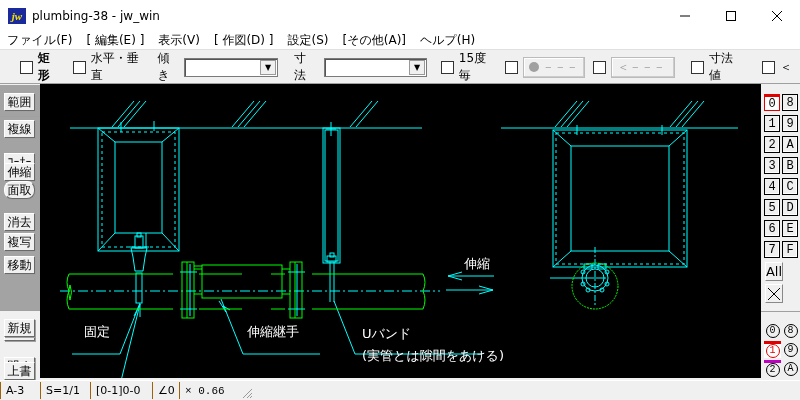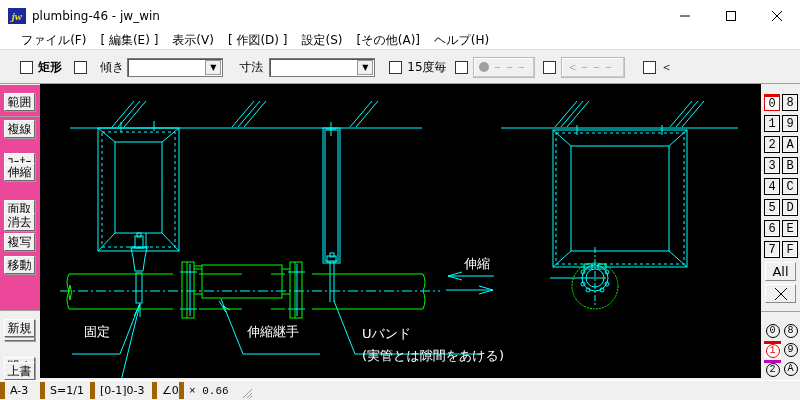--- a/index.html
+++ b/index.html
@@ -7,61 +7,61 @@
   body { position: relative; font-family: "DejaVu Sans", "Liberation Sans", sans-serif; font-size: 12px; color: #000; }
 
   .titlebar { position: absolute; left: 0; top: 0; width: 800px; height: 31px; background: #fff; display: flex; align-items: center; }
   .app-icon { width: 18px; height: 16px; margin-left: 8px; background: #1a2a9c; color: #f5e200; font-weight: bold; font-style: italic; font-size: 11px; line-height: 16px; text-align: center; font-family: "Liberation Serif", serif; }
   .title-text { margin-left: 6px; font-size: 12px; }
   .win-btns { position: absolute; right: 0; top: 0; display: flex; height: 31px; }
   .win-btn { width: 46px; height: 31px; display: flex; align-items: center; justify-content: center; }
 
   .menubar { position: absolute; left: 0; top: 31px; width: 800px; height: 19px; background: #fff; display: flex; align-items: center; border-bottom: 1px solid #e0e0e0; }
   .menu-item { padding: 0 7px 0 7px; font-size: 12px; white-space: pre; }
-  .menu-item:first-child { padding-left: 21px; }
+  .menu-item:first-child { padding-left: 7px; }
 
   .toolbar { position: absolute; left: 0; top: 51px; width: 800px; height: 33px; background: #f0f0f0; border-bottom: 1px solid #a0a0a0; display: flex; align-items: center; font-size: 12px; }
   .chk { width: 13px; height: 13px; border: 1px solid #333; background: #fff; display: inline-block; margin-right: 5px; }
   .tb-group { display: flex; align-items: center; margin-right: 8px; }
   .combo { height: 19px; border: 1px solid #7a7a7a; background: #fff; display: flex; align-items: center; justify-content: flex-end; box-shadow: inset 1px 1px 0 #555; }
   .combo-arrow { width: 16px; height: 15px; background: #f0f0f0; border: 1px solid #999; margin-right: 1px; display: flex; align-items: center; justify-content: center; font-size: 8px; }
   .disabled-btn { height: 21px; border: 1px solid #bbb; background: #f0f0f0; color: #a0a0a0; display: flex; align-items: center; padding: 0 5px; font-size: 12px; box-shadow: inset -1px -1px 0 #ccc, inset 1px 1px 0 #fff; }
   .dot { width: 10px; height: 10px; background: #a0a0a0; border-radius: 50%; display: inline-block; margin-right: 3px; }
 
-  .left-panel { position: absolute; left: 0; top: 85px; width: 40px; height: 225px; background: #ec4899; }
+  .left-panel { position: absolute; left: 0; top: 85px; width: 40px; height: 225px; background: #a3a3a3; }
   .lbtn { position: absolute; left: 4px; width: 31px; height: 18px; background: #f0f0f0; border: 1px solid #fff; border-right-color: #696969; border-bottom-color: #696969; font-size: 12px; display: flex; align-items: center; justify-content: center; box-shadow: 1px 1px 0 #a0a0a0; }
   .lbtn.disabled { color: #a8a8a8; margin-top: 40px; }
   .lsep { position: absolute; left: 0; width: 40px; height: 1px; background: #a0a0a0; }
 
   .canvas { position: absolute; left: 40px; top: 84px; width: 721px; height: 294px; background: #000; overflow: hidden; }
   .canvas svg { position: absolute; left: 0; top: 0; }
 
   .right-panel { position: absolute; left: 761px; top: 85px; width: 39px; height: 293px; background: #f0f0f0; }
   .lay { position: absolute; width: 16px; height: 17px; border: 1px solid #000; background: #f0f0f0; font-family: "Liberation Mono", monospace; font-size: 12px; display: flex; align-items: center; justify-content: center; box-shadow: inset -1px -1px 0 #fff; }
   .lay.active { border: 1px solid #e00000; border-top: 3px solid #e00000; background: #fff; }
-  .all-btn { position: absolute; left: 4px; width: 31px; height: 19px; background: #f0f0f0; border: 1px solid #fff; border-right-color: #888; border-bottom-color: #888; display: flex; align-items: center; justify-content: center; font-size: 13px; }
+  .all-btn { position: absolute; left: 4px; width: 18px; height: 19px; background: #f0f0f0; border: 1px solid #fff; border-right-color: #888; border-bottom-color: #888; display: flex; align-items: center; justify-content: center; font-size: 13px; }
   .grp { position: absolute; width: 17px; height: 17px; font-family: "Liberation Mono", monospace; font-size: 11px; display: flex; align-items: center; justify-content: center; }
   .grp span { width: 14px; height: 14px; border: 1px solid #000; border-radius: 50%; display: flex; align-items: center; justify-content: center; font-size: 10px; line-height: 1; }
   .grp.active { border-top: 3px solid #e00000; background: #fff; }
   .grp.active span { border-color: #e00000; color: #e00000; }
   .grp.magenta { border-top: 3px solid #c000c0; }
 
   .statusbar { position: absolute; left: 0; top: 380px; width: 800px; height: 20px; background: #f0f0f0; border-top: 1px solid #fff; display: flex; align-items: center; font-size: 11px; }
   .status-msg { padding-left: 5px; flex: 1; }
-  .st-cell { height: 17px; border-left: 5px solid #a16207; display: flex; align-items: center; padding: 0 5px; font-size: 11px; }
+  .st-cell { height: 17px; border-left: 1px solid #a16207; display: flex; align-items: center; padding: 0 5px; font-size: 11px; }
   .grip { width: 14px; height: 17px; position: relative; }
 
   .cad-text { fill: #ffffff; font-family: "DejaVu Sans", sans-serif; font-size: 13px; }
 </style>
 </head>
 <body>
 
 <div class="titlebar">
   <div class="app-icon">jw</div>
-  <div class="title-text">plumbing-46 - jw_win</div>
+  <div class="title-text">plumbing-38 - jw_win</div>
   <div class="win-btns">
     <div class="win-btn">
       <svg width="12" height="12">
           <line x1="1" y1="6" x2="11" y2="6" stroke="#000" stroke-width="1"></line>
         </svg>
     </div>
     <div class="win-btn">
       <svg width="12" height="12">
           <rect x="1.5" y="1.5" width="9" height="9" fill="none" stroke="#000" stroke-width="1"></rect>
         </svg>
@@ -85,20 +85,21 @@
   <div class="menu-item">ヘルプ(H)</div>
 </div>
 
 <div class="toolbar">
   <div class="tb-group" style="margin-left:20px;font-weight:bold;">
     <span class="chk"></span>
     <span>矩形</span>
   </div>
   <div class="tb-group" style="margin-left:4px;">
     <span class="chk"></span>
+    <span>水平・垂直</span>
   </div>
   <div class="tb-group">
     <span style="margin-right:3px;">傾き</span>
     <div class="combo" style="width:96px;">
       <span style="flex:1;"></span>
       <span class="combo-arrow">▼</span>
     </div>
   </div>
   <div class="tb-group" style="margin-left:8px;">
     <span style="margin-right:6px;">寸法</span>
@@ -114,34 +115,38 @@
   <div class="tb-group">
     <span class="chk"></span>
     <div class="disabled-btn" style="width:62px;">
       <span class="dot"></span>
       <span>－－－</span>
     </div>
   </div>
   <div class="tb-group">
     <span class="chk"></span>
     <div class="disabled-btn" style="width:64px;">＜－－－</div>
+  </div>
+  <div class="tb-group" style="margin-left:8px;">
+    <span class="chk"></span>
+    <span>寸法値</span>
   </div>
   <div class="tb-group" style="margin-left:10px;">
     <span class="chk"></span>
     <span>＜</span>
   </div>
 </div>
 
 <div class="left-panel">
   <div class="lbtn" style="top:8px;">範囲</div>
   <div class="lsep" style="top:31px;"></div>
   <div class="lbtn" style="top:35px;">複線</div>
   <div class="lbtn" style="top:68px;">ｺｰﾅｰ</div>
   <div class="lbtn" style="top:78px;">伸縮</div>
-  <div class="lbtn" style="top:115px;">面取</div>
+  <div class="lbtn" style="top:96px;border-radius:8px;">面取</div>
   <div class="lbtn" style="top:128px;">消去</div>
   <div class="lbtn" style="top:148px;">複写</div>
   <div class="lbtn" style="top:171px;">移動</div>
   <div class="lbtn disabled" style="top:198px;">戻る</div>
   <div class="lsep" style="top:225px;"></div>
   <div class="lbtn" style="top:234px;">新規</div>
   <div class="lbtn" style="top:272px;">開く</div>
   <div class="lbtn" style="top:277px;">上書</div>
 </div>
 
@@ -342,21 +347,21 @@
       <span>2</span>
     </div>
   <div class="grp" style="left:21px;top:275px;">
       <span>A</span>
     </div>
 </div>
 
 <div class="statusbar">
   <div class="st-cell" style="width:40px;">A-3</div>
   <div class="st-cell" style="width:50px;">S=1/1</div>
-  <div class="st-cell" style="width:62px;">[0-1]0-3</div>
+  <div class="st-cell" style="width:62px;">[0-1]0-0</div>
   <div class="st-cell" style="width:27px;">∠0</div>
   <div class="st-cell" style="width:60px;font-family:Liberation Mono, monospace;">× 0.66</div>
   <div class="grip">
     <svg width="14" height="17">
         <line x1="4" y1="16" x2="13" y2="7" stroke="#999"></line>
         <line x1="8" y1="16" x2="13" y2="11" stroke="#999"></line>
         <line x1="11" y1="16" x2="13" y2="14" stroke="#999"></line>
       </svg>
   </div>
 </div>

